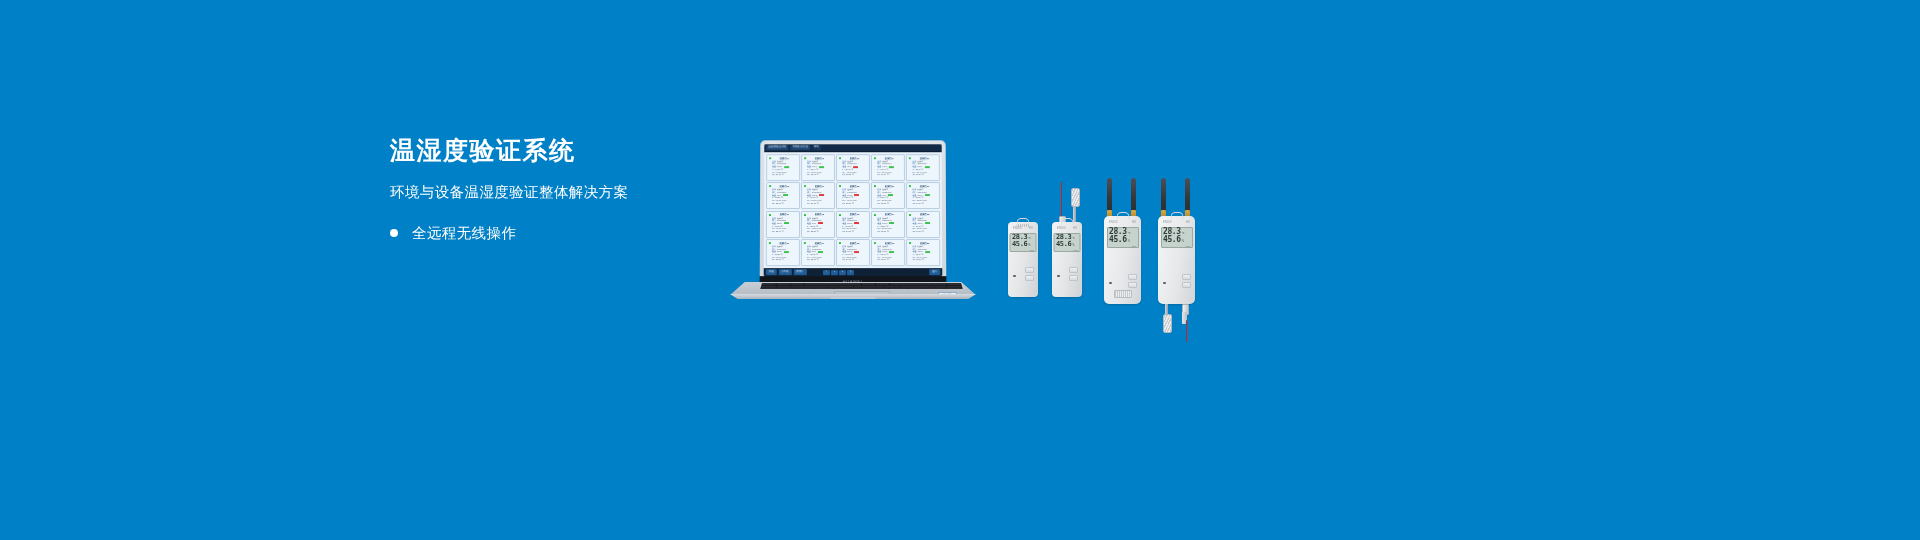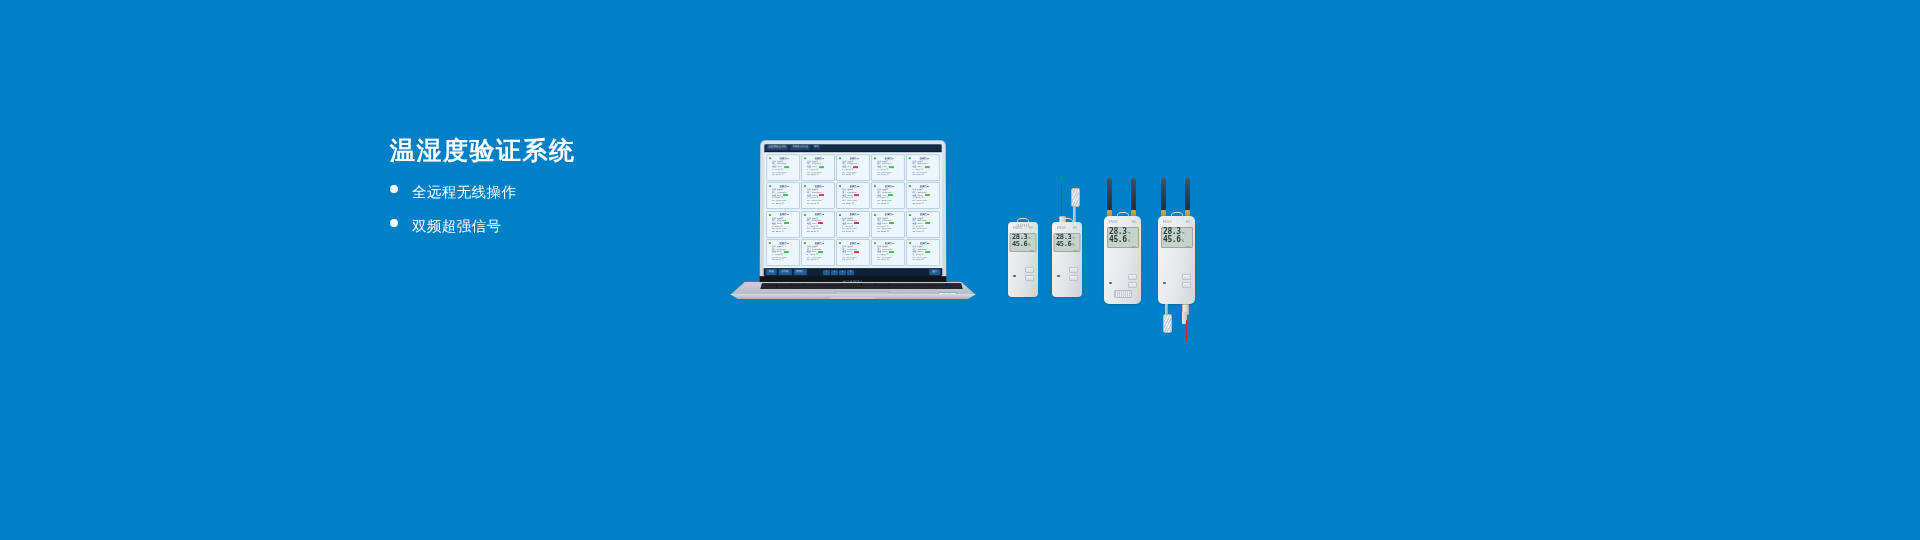--- a/index.html
+++ b/index.html
@@ -15,21 +15,21 @@
   .headline{
     font-size:25px;font-weight:bold;color:#ffffff;
     letter-spacing:1.5px;line-height:1;margin:0 0 22px 0;
   }
   .subhead{
     font-size:14.5px;color:#ffffff;letter-spacing:.4px;
     line-height:1;margin:0 0 26px 0;font-weight:400;
   }
   .features{list-style:none;margin:0;padding:0;}
   .feature{
-    display:flex;align-items:flex-start;margin-bottom:19px;
+    display:flex;align-items:center;margin-bottom:19px;
   }
   .bullet{
     width:8px;height:8px;border-radius:50%;background:#ffffff;
     flex:0 0 8px;margin-right:14px;
   }
   .feature-label{font-size:14.5px;color:#ffffff;letter-spacing:.4px;line-height:1;}
 
   
   .laptop{position:absolute;left:722px;top:140px;width:262px;height:158px;}
   .lid{
@@ -240,28 +240,25 @@
     background:linear-gradient(90deg,#f0f2f4,#c4c9ce);border:.5px solid #adb3b8;
   }
 </style>
 </head>
 <body>
 
 <div class="banner">
 
   <div class="copy">
     <h1 class="headline">温湿度验证系统</h1>
+    <p class="subhead">环境与设备温湿度验证整体解决方案</p>
     <ul class="features">
       <li class="feature">
         <span class="bullet"></span>
         <span class="feature-label">全远程无线操作</span>
-      </li>
-      <li class="feature">
-        <span class="bullet"></span>
-        <span class="feature-label">双频超强信号</span>
       </li>
     </ul>
   </div>
 
   <div class="laptop">
     <div class="lid">
       <div class="screen">
 
         <div class="app-top">
           <span class="app-tab">温湿度验证系统</span>

